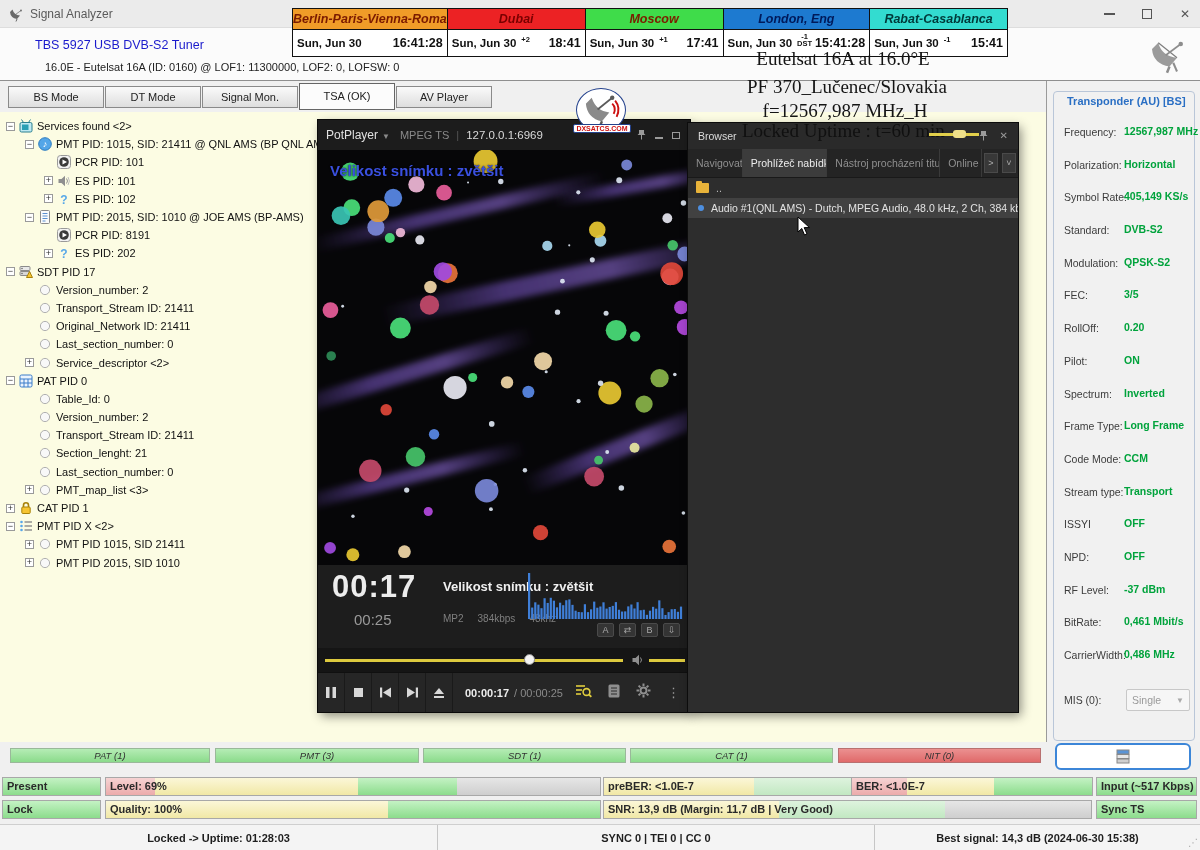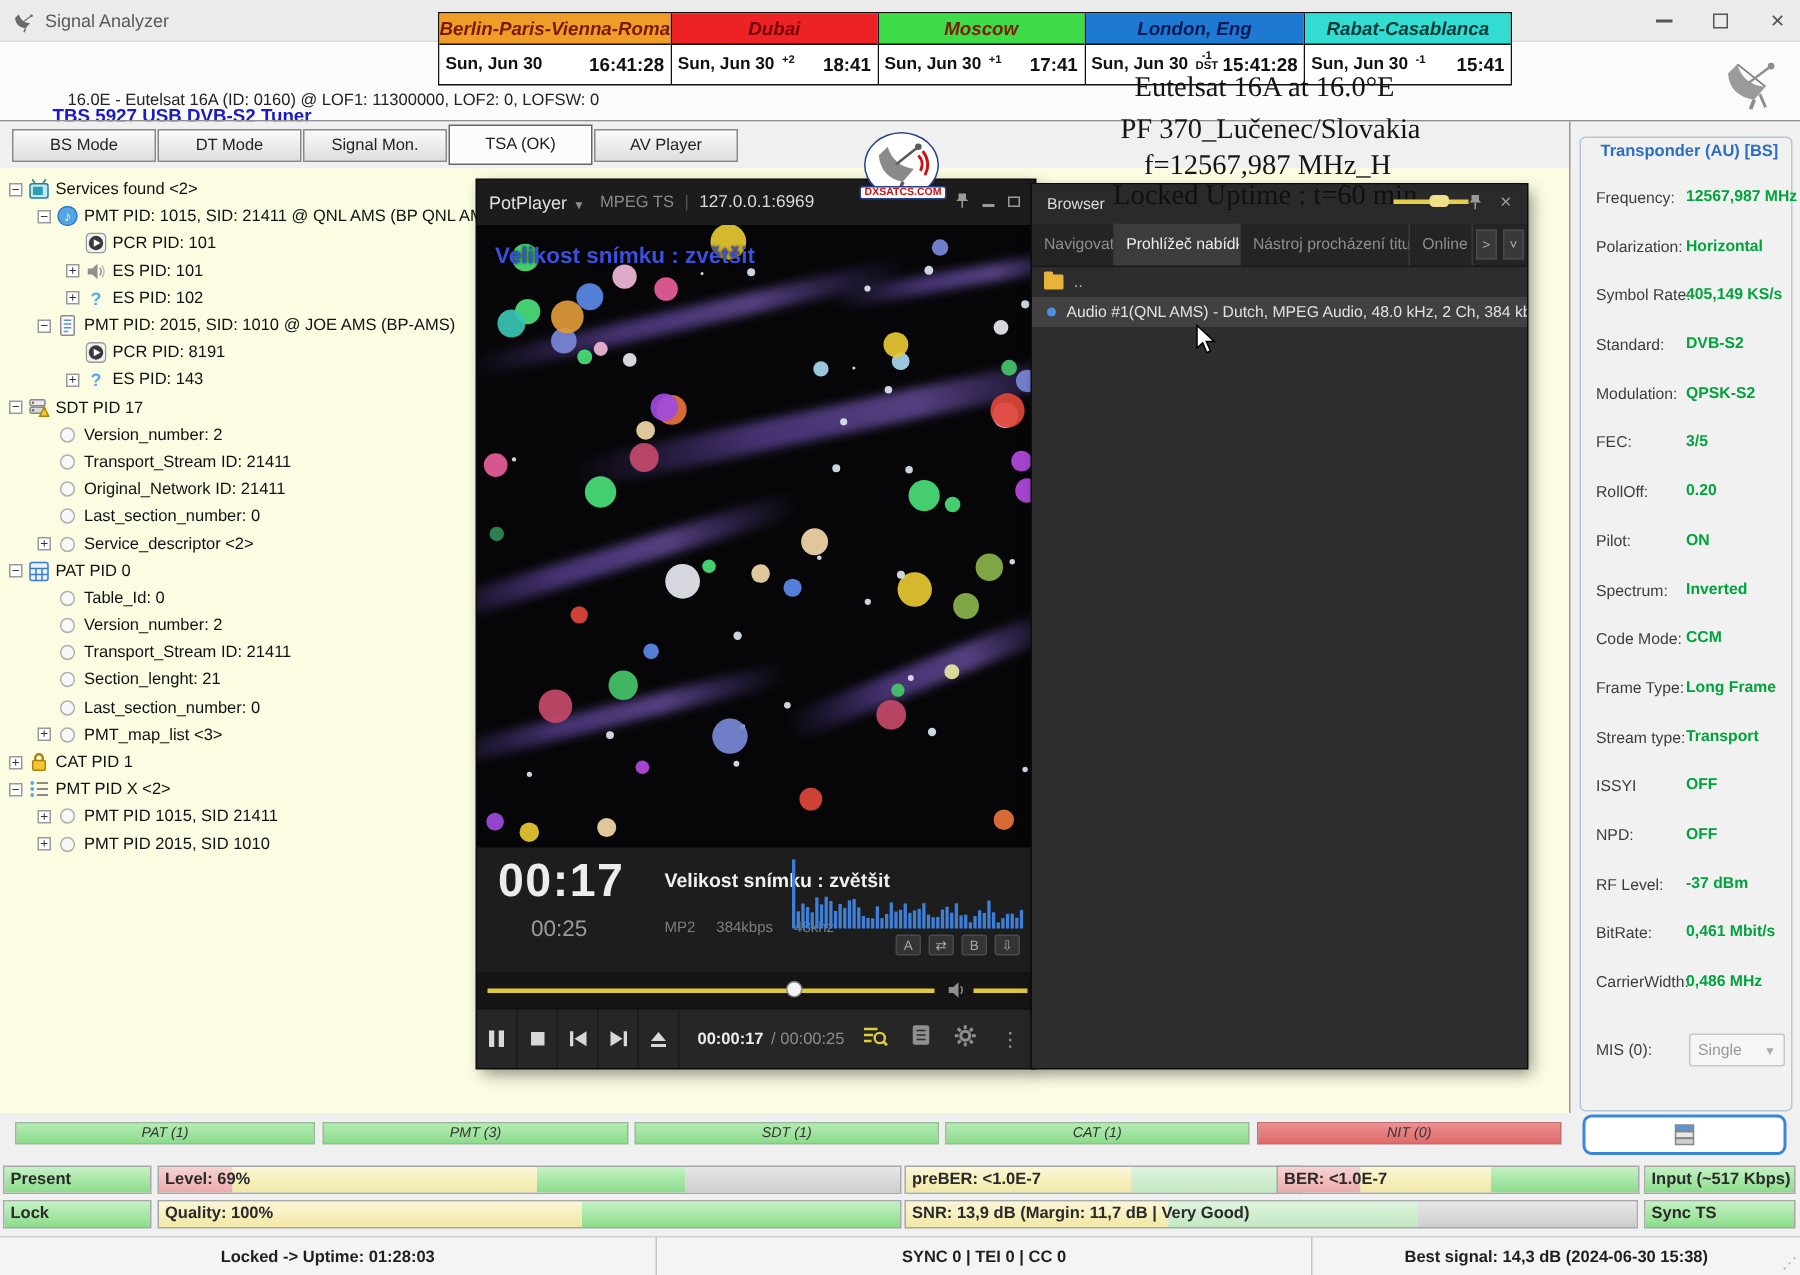--- a/index.html
+++ b/index.html
@@ -12,21 +12,21 @@
   .titlebar { left:0; top:0; width:1200px; height:28px; background:#ebebeb; border-bottom:1px solid #dddddd; }
   .app-title { left:30px; top:7px; font-size:12px; color:#5a5a5a; }
   .winbtn { top:0; width:34px; height:28px; display:flex; align-items:center; justify-content:center; color:#555; }
   .wb-min  { left:1092px; } .wb-max { left:1130px; } .wb-close { left:1168px; }
   .glyph-min { width:11px; height:1.5px; background:#555; display:inline-block; }
   .glyph-max { width:10px; height:10px; border:1.2px solid #555; display:inline-block; }
   .glyph-close { font-size:12px; color:#555; }
 
   
   .header-zone { left:0; top:28px; width:1200px; height:53px; background:#fbfbfb; }
-  .tuner-name { left:35px; top:38px; font-size:12.5px; font-weight:bold; color:#1a1acc;margin-top:32px; }
+  .tuner-name { left:35px; top:38px; font-size:12.5px; font-weight:normal; color:#1a1acc; }
   .tuner-details { left:45px; top:61px; font-size:11px; color:#222; }
   .hr-header { left:0; top:80px; width:1200px; height:1px; background:#8f8f8f; }
 
   
   .clocks { left:292px; top:8px; width:716px; height:49px; display:flex; border:1px solid #111; background:#fff; }
   .clock-cell { flex:1 1 0; border-right:1px solid #111; display:flex; flex-direction:column; }
   .clock-cell:last-child { border-right:none; }
   .clock-head { height:21px; font-size:12.5px; font-weight:bold; font-style:italic; text-align:center;
                 line-height:21px; border-bottom:1px solid #111; white-space:nowrap; overflow:hidden; }
   .clock-body { flex:1; display:flex; align-items:center; padding:0 4px; background:#fff;
@@ -342,21 +342,21 @@
               <circle cx="7" cy="7" r="4.8" fill="#3a3a3a"></circle>
               <polygon points="5.5,4.5 10,7 5.5,9.5" fill="#fff"></polygon>
             </svg></span>
           <span>PCR PID: 8191</span>
         </div>
         <div class="tree-row" style="padding-left: 38px;">
           <span class="expander">+</span>
           <span class="tree-ico"><svg width="14" height="14" viewBox="0 0 14 14">
               <text x="7" y="11.5" font-size="12" font-weight="bold" fill="#58a8e8" text-anchor="middle">?</text>
             </svg></span>
-          <span>ES PID: 143</span>
+          <span>ES PID: 202</span>
         </div>
         <div class="tree-row" style="padding-left: 0px;">
           <span class="expander">−</span>
           <span class="tree-ico"><svg width="14" height="14" viewBox="0 0 14 14">
               <rect x="1" y="1.5" width="10" height="4" rx="1" fill="#e8e8e8" stroke="#8a8a8a"></rect>
               <rect x="1" y="6.5" width="10" height="4" rx="1" fill="#d8d8d8" stroke="#8a8a8a"></rect>
               <circle cx="3" cy="3.5" r="0.8" fill="#6a6a6a"></circle>
               <circle cx="3" cy="8.5" r="0.8" fill="#6a6a6a"></circle>
               <polygon points="10.5,6.5 13.5,12.5 7.5,12.5" fill="#f6c431" stroke="#a8820a"></polygon>
             </svg></span>
@@ -521,26 +521,26 @@
           </div>
           <div class="tp-row">
             <span class="tp-label">Pilot:</span>
             <span class="tp-value">ON</span>
           </div>
           <div class="tp-row">
             <span class="tp-label">Spectrum:</span>
             <span class="tp-value">Inverted</span>
           </div>
           <div class="tp-row">
+            <span class="tp-label">Frame Type:</span>
+            <span class="tp-value">Long Frame</span>
+          </div>
+          <div class="tp-row">
             <span class="tp-label">Code Mode:</span>
             <span class="tp-value">CCM</span>
-          </div>
-          <div class="tp-row">
-            <span class="tp-label">Frame Type:</span>
-            <span class="tp-value">Long Frame</span>
           </div>
           <div class="tp-row">
             <span class="tp-label">Stream type:</span>
             <span class="tp-value">Transport</span>
           </div>
           <div class="tp-row">
             <span class="tp-label">ISSYI</span>
             <span class="tp-value">OFF</span>
           </div>
           <div class="tp-row">

